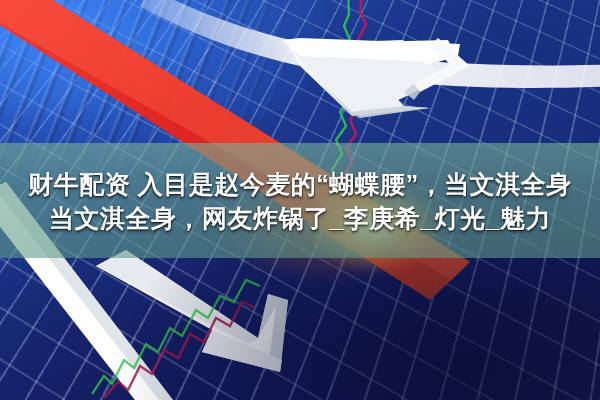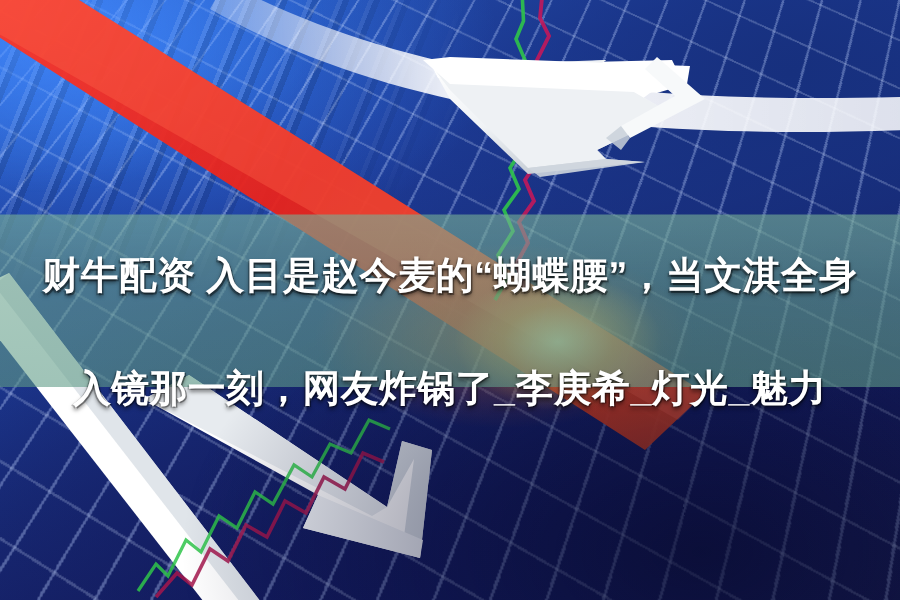--- a/index.html
+++ b/index.html
@@ -94,21 +94,20 @@
     color: #ffffff;
     font-size: 25px;
     font-weight: bold;
     letter-spacing: .5px;
     line-height: 1.28;
     white-space: nowrap;
     text-shadow:
        0 2px 3px rgba(0,0,0,.55),
        1px 1px 0 rgba(0,0,0,.35),
       -1px 1px 0 rgba(0,0,0,.22);
-    margin-top: 41px;
   }
 </style>
 </head>
 <body>
 
 <div id="stage">
 
   <div class="layer" id="bg-base"></div>
   <div class="layer" id="bg-grid-a"></div>
   <div class="layer" id="bg-grid-b"></div>
@@ -181,16 +180,16 @@
       <path d="M104,398 118,382 128,390 140,366 152,374 164,350 178,358
                190,334 204,342 216,318 230,326 242,302 256,308"></path>
     </g>
   </svg>
 
   <div class="layer" id="bg-flare"></div>
   <div class="layer" id="bg-vignette"></div>
 
   <div id="text-band">
     <div class="headline">财牛配资 入目是赵今麦的“蝴蝶腰”，当文淇全身</div>
-    <div class="headline">入镜那一刻，网友炸锅了_李庚希_灯光_魅力</div>
+    <div class="headline">当文淇全身，网友炸锅了_李庚希_灯光_魅力</div>
   </div>
 
 </div>
 
 </body></html>

